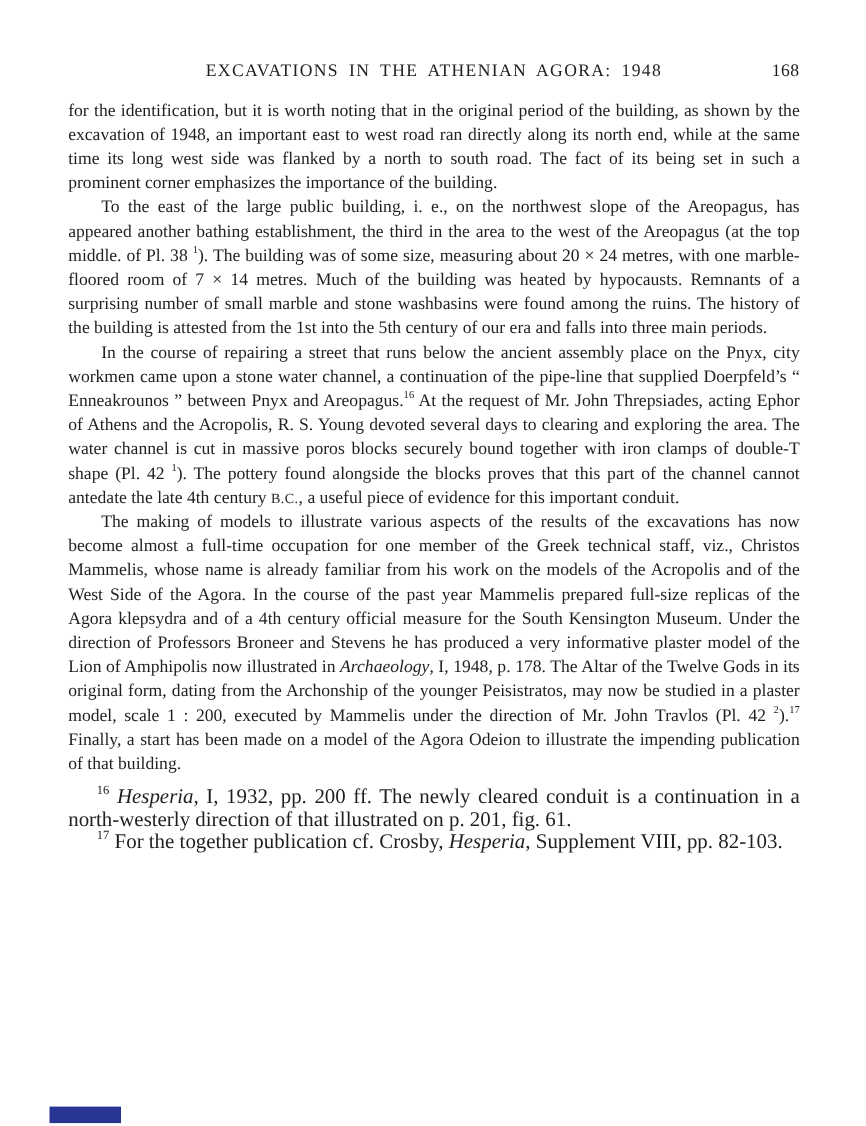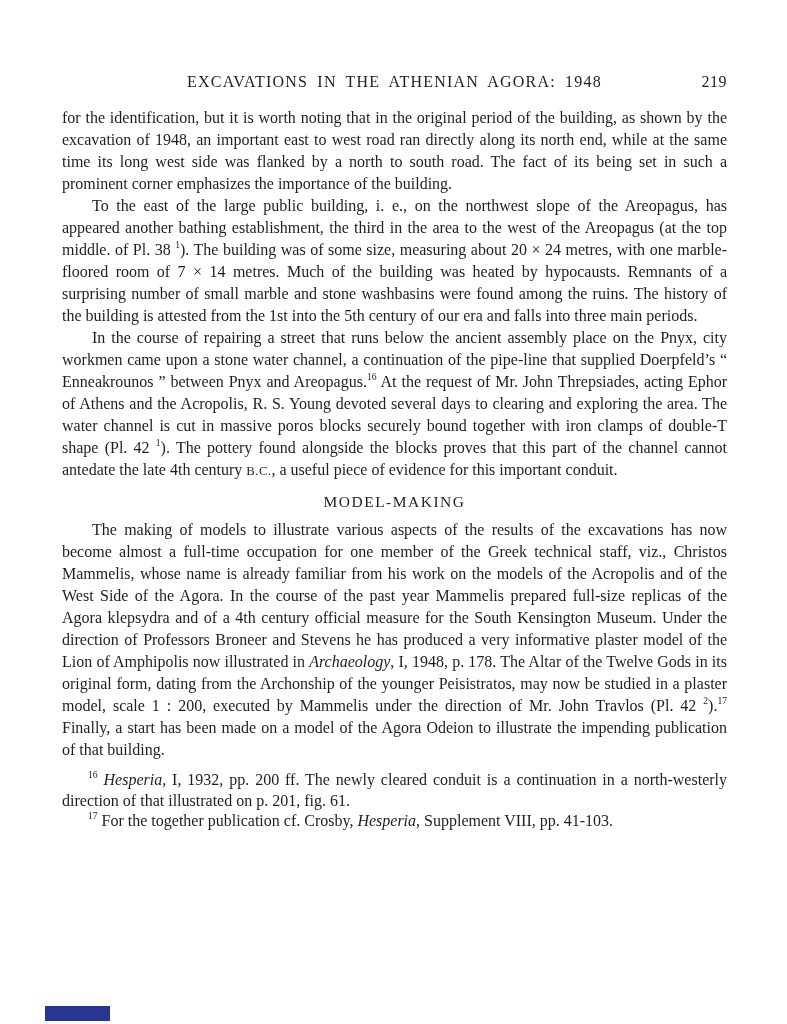--- a/index.html
+++ b/index.html
@@ -11,21 +11,21 @@
     position: relative;
     width: 787px;
     height: 1024px;
     overflow: hidden;
     font-family: "Liberation Serif", serif;
     color: #1e1e1e;
   }
   .text-block {
     position: absolute;
     left: 62px;
-    top: 72px;
+    top: 55px;
     width: 665px;
   }
   .running-head {
     position: relative;
     height: 19px;
     line-height: 19px;
     margin-bottom: 16px;
     font-size: 16px;
   }
   .running-title {
@@ -53,21 +53,21 @@
     font-size: 15.5px;
     font-weight: normal;
     text-align: center;
     letter-spacing: 1.5px;
     word-spacing: 2px;
     line-height: 22px;
     margin: 9px 0 6px 0;
   }
   .footnotes {
     margin-top: 9px;
-    font-size: 16px;
+    font-size: 19px;
     line-height: 20.5px;
   }
   .footnote {
     margin: 0;
     text-align: justify;
     text-indent: 26px;
   }
   .r-i { font-style: italic; margin-top: 16px; }
   .r-sc { font-size: 0.8em; letter-spacing: 0.4px; font-family: Liberation Serif, serif; }
   sup.r-sup {
@@ -85,31 +85,30 @@
     height: 15px;
   }
 </style>
 </head>
 <body>
 
 <div class="text-block">
 
   <div class="running-head">
     <span class="running-title">EXCAVATIONS IN THE ATHENIAN AGORA: 1948</span>
-    <span class="page-number">219</span>
+    <span class="page-number">168</span>
   </div>
 
   <div id="body-sections">
       <p class="body-para"><span>for the identification, but it is worth noting that in the original period of the building, as shown by the excavation of 1948, an important east to west road ran directly along its north end, while at the same time its long west side was flanked by a north to south road. The fact of its being set in such a prominent corner emphasizes the importance of the building.</span></p>
       <p class="body-para indent"><span>To the east of the large public building, i. e., on the northwest slope of the Areopagus, has appeared another bathing establishment, the third in the area to the west of the Areopagus (at the top middle. of Pl. 38 </span><sup class="r-sup">1</sup><span>). The building was of some size, measuring about 20 × 24 metres, with one marble-floored room of 7 × 14 metres. Much of the building was heated by hypocausts. Remnants of a surprising number of small marble and stone washbasins were found among the ruins. The history of the building is attested from the 1st into the 5th century of our era and falls into three main periods.</span></p>
       <p class="body-para indent"><span>In the course of repairing a street that runs below the ancient assembly place on the Pnyx, city workmen came upon a stone water channel, a continuation of the pipe-line that supplied Doerpfeld’s “ Enneakrounos ” between Pnyx and Areopagus.</span><sup class="r-sup">16</sup><span> At the request of Mr. John Threpsiades, acting Ephor of Athens and the Acropolis, R. S. Young devoted several days to clearing and exploring the area. The water channel is cut in massive poros blocks securely bound together with iron clamps of double-T shape (Pl. 42 </span><sup class="r-sup">1</sup><span>). The pottery found alongside the blocks proves that this part of the channel cannot antedate the late 4th century </span><span class="r-sc">B.C.</span><span>, a useful piece of evidence for this important conduit.</span></p>
-      <h2 class="section-heading">MODEL-MAKING</h2>
       <p class="body-para indent"><span>The making of models to illustrate various aspects of the results of the excavations has now become almost a full-time occupation for one member of the Greek technical staff, viz., Christos Mammelis, whose name is already familiar from his work on the models of the Acropolis and of the West Side of the Agora. In the course of the past year Mammelis prepared full-size replicas of the Agora klepsydra and of a 4th century official measure for the South Kensington Museum. Under the direction of Professors Broneer and Stevens he has produced a very informative plaster model of the Lion of Amphipolis now illustrated in </span><span class="r-i">Archaeology</span><span>, I, 1948, p. 178. The Altar of the Twelve Gods in its original form, dating from the Archonship of the younger Peisistratos, may now be studied in a plaster model, scale 1 : 200, executed by Mammelis under the direction of Mr. John Travlos (Pl. 42 </span><sup class="r-sup">2</sup><span>).</span><sup class="r-sup">17</sup><span> Finally, a start has been made on a model of the Agora Odeion to illustrate the impending publication of that building.</span></p>
     </div>
 
   <div class="footnotes" id="footnotes">
       <p class="footnote"><sup class="r-sup">16</sup><span> </span><span class="r-i">Hesperia</span><span>, I, 1932, pp. 200 ff. The newly cleared conduit is a continuation in a north-westerly direction of that illustrated on p. 201, fig. 61.</span></p>
-      <p class="footnote"><sup class="r-sup">17</sup><span> For the together publication cf. Crosby, </span><span class="r-i">Hesperia</span><span>, Supplement VIII, pp. 41-103.</span></p>
+      <p class="footnote"><sup class="r-sup">17</sup><span> For the together publication cf. Crosby, </span><span class="r-i">Hesperia</span><span>, Supplement VIII, pp. 82-103.</span></p>
     </div>
 
 </div>
 
 <div class="bottom-mark" style="background: rgb(40, 53, 147);"></div>
 
 </body></html>

